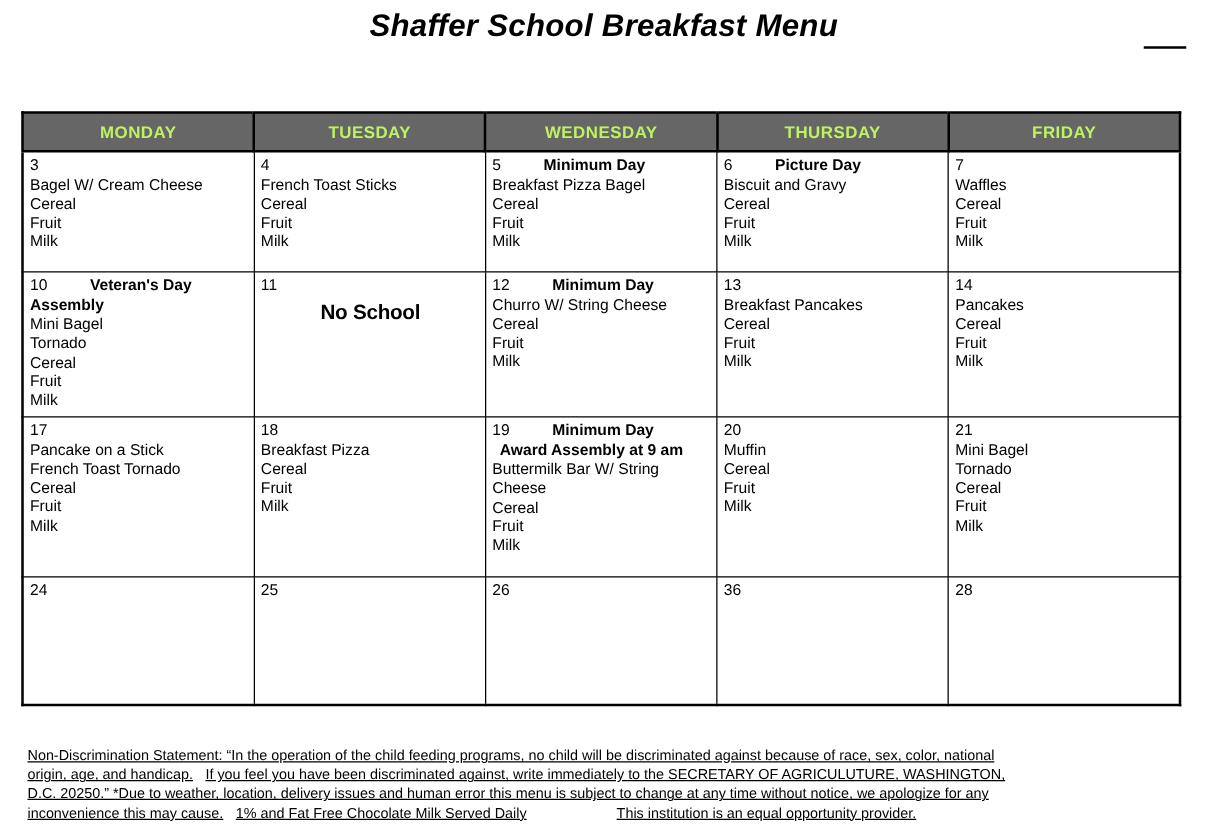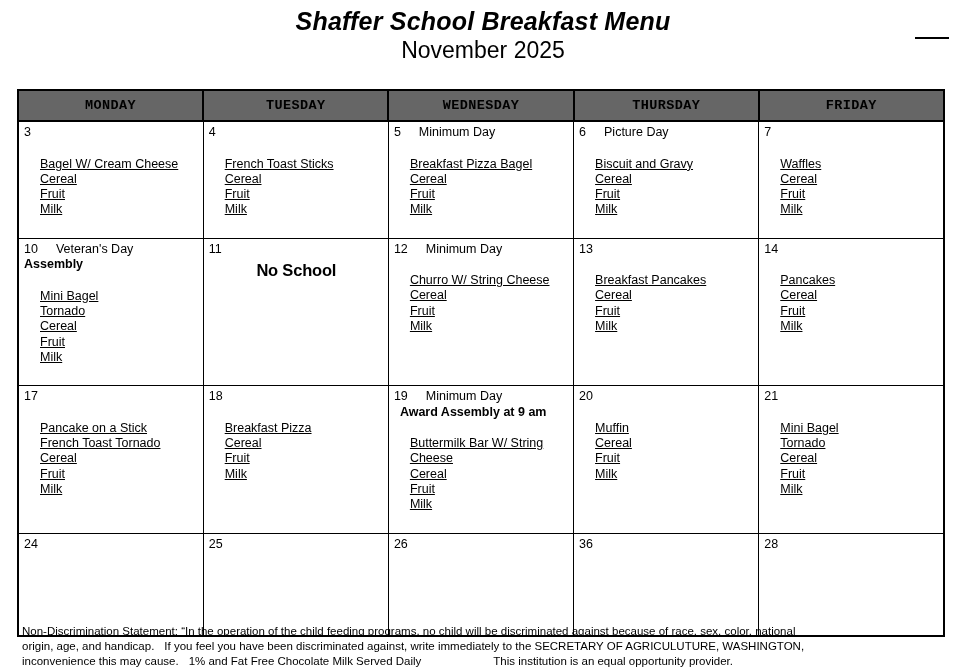--- a/index.html
+++ b/index.html
@@ -55,30 +55,29 @@
   table.calendar {
     border-collapse: collapse;
     table-layout: fixed;
     width: 928px;
     border: 2px solid #000;
   }
   table.calendar col { width: 20%; }
 
   thead th.dow {
     background: #666666;
-    color: #000000;
+    color: #bef264;
     font-size: 13.5px;
     font-weight: bold;
     letter-spacing: 0.4px;
     text-align: center;
     height: 24px;
     padding: 2px 0 3px 0;
     border-right: 2px solid #000;
     border-bottom: 2px solid #000;
-    font-family: Liberation Mono, monospace;
   }
   thead th.dow:last-child { border-right: none; }
 
   td.day {
     vertical-align: top;
     border-right: 1px solid #000;
     border-bottom: 1px solid #000;
     padding: 3px 4px 4px 5px;
     font-size: 12.5px;
     line-height: 15.3px;
@@ -91,40 +90,39 @@
   tr.week-3 td.day { height: 120px; }
   tr.week-4 td.day { height: 94px; }
 
   .daynum-line {
     white-space: nowrap;
     font-size: 12.5px;
     line-height: 15.5px;
   }
   .daynum { font-weight: normal; }
   .day-note {
-    font-weight: normal;
-    margin-left: 18px;
+    font-weight: bold;
+    margin-left: 34px;
   }
   .day-note2 {
     font-weight: bold;
     display: block;
     text-align: left;
     line-height: 15.5px;
   }
   .day-note-wide {
     font-weight: bold;
     display: block;
     margin-left: 6px;
     line-height: 15.5px;
   }
   ul.items {
     list-style: none;
-    margin: 16px;
+    margin: 0;
     padding: 0;
-    text-decoration: underline;
   }
   ul.items li {
     line-height: 15.3px;
     font-size: 12.5px;
     white-space: normal;
   }
 
   .noschool-small {
     font-size: 16.5px;
     font-weight: bold;
@@ -145,35 +143,35 @@
     letter-spacing: -0.6px;
     line-height: 30px;
     white-space: nowrap;
     pointer-events: none;
   }
 
   
   .footer {
     position: absolute;
     left: 22px;
-    top: 624px;
+    top: 598px;
     width: 924px;
     font-size: 11.5px;
     line-height: 15.2px;
+    text-decoration: underline;
   }
   .footer p { margin: 0; }
   .footer .gap-sm { display: inline-block; width: 10px; }
   .footer .gap-lg { display: inline-block; width: 72px; }
 </style>
 </head>
 <body>
 
 <div class="page-header">
   <div class="title-main">Shaffer School Breakfast Menu</div>
-  <div class="title-sub">November 2025</div>
   <div class="corner-rule"></div>
 </div>
 
 <div class="calendar-wrap">
   <table class="calendar">
     <colgroup>
         <col>
         <col>
         <col>
         <col>
@@ -349,16 +347,17 @@
         </tr>
       </tbody>
   </table>
 </div>
 
 <div class="footer">
   <p>Non-Discrimination Statement: “In the operation of the child feeding programs, no child will be discriminated against because of race, sex, color, national</p>
   <p>
     <span>origin, age, and handicap.</span><span class="gap-sm"></span><span>If you feel you have been discriminated against, write immediately to the SECRETARY OF AGRICULUTURE, WASHINGTON,</span>
   </p>
+  <p>D.C. 20250.” *Due to weather, location, delivery issues and human error this menu is subject to change at any time without notice, we apologize for any</p>
   <p>
     <span>inconvenience this may cause.</span><span class="gap-sm"></span><span>1% and Fat Free Chocolate Milk Served Daily</span><span class="gap-lg"></span><span>This institution is an equal opportunity provider.</span>
   </p>
 </div>
 
 </body></html>

